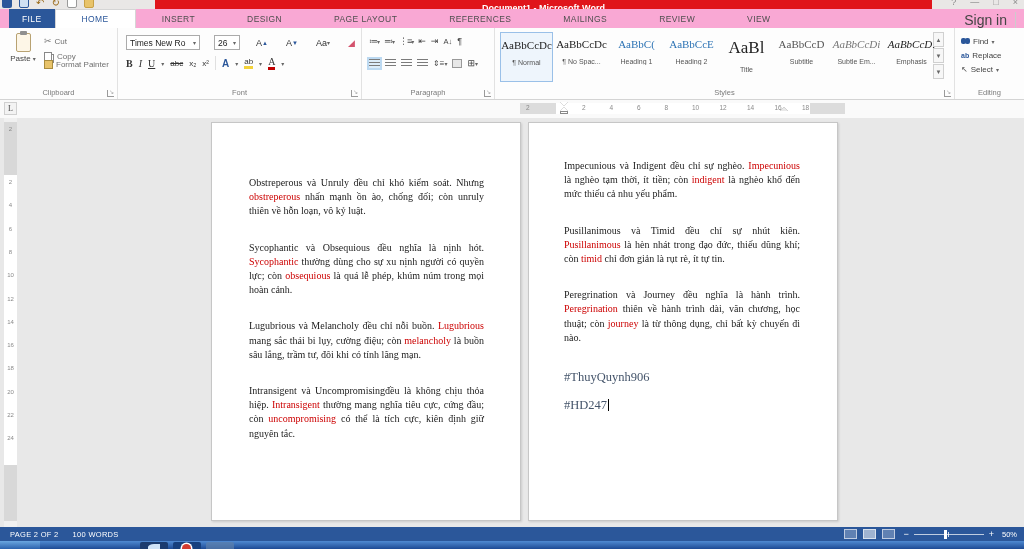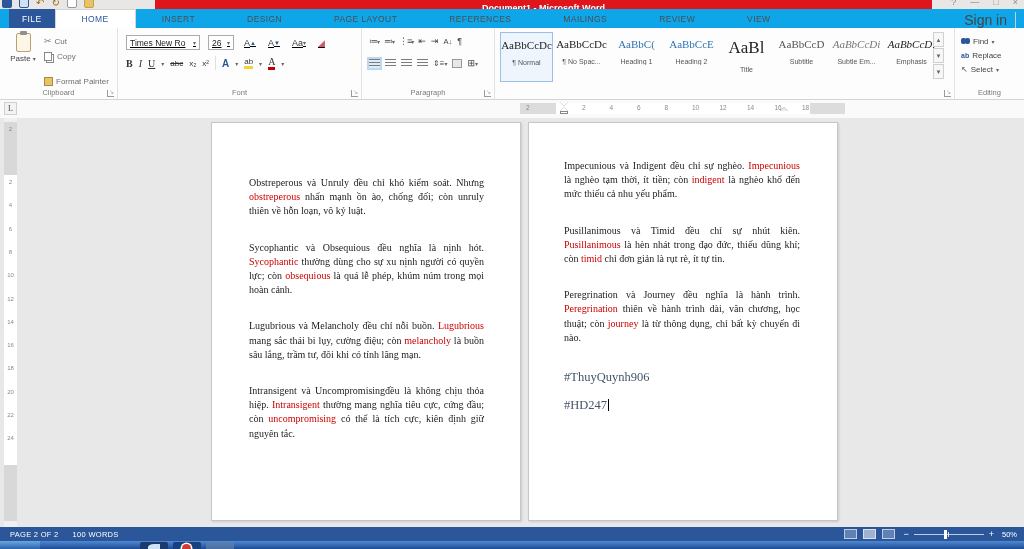--- a/index.html
+++ b/index.html
@@ -14,21 +14,21 @@
   .qi-word { background:#2b579a; }
   .qi-save { background:#cfe0f2; border:1px solid #2b579a; }
   .qi-undo, .qi-redo { background:transparent; color:#9a6a18; font-size:10px; line-height:10px; }
   .qi-box { border:1px solid #9a9a9a; background:#fff; }
   .qi-folder { background:#e8c36a; border:1px solid #c9a146; }
   .redbanner { position:absolute; left:155px; top:0; width:777px; height:9px; background:#e0151b; color:#fff;
     font-size:9px; font-weight:bold; text-align:center; line-height:16px; overflow:hidden; }
   .winctrl { position:absolute; right:6px; top:-3px; display:flex; gap:14px; color:#8a8a8a; font-size:9px; }
 
   
-  .tabrow { position:absolute; left:0; top:9px; width:1024px; height:19px; background:#0ea5e9; display:flex; align-items:stretch; }
+  .tabrow { position:absolute; left:0; top:9px; width:1024px; height:19px; background:#f9a8d4; display:flex; align-items:stretch; }
   .rtab { padding:0 26px; font-size:8.5px; letter-spacing:.4px; color:#4e4e4e; display:flex; align-items:center; cursor:default; }
   .rtab.file { background:#2b579a; color:#fff; padding:0 13px; margin-left:9px; }
   .rtab.active { background:#fff; color:#2b579a; border:1px solid #d5d5d5; border-bottom:none; }
   .signin { position:absolute; right:8px; top:12px; font-size:14px; color:#444; border-right:1px solid #ccc; padding-right:8px; }
 
   
   .ribbon { position:absolute; left:0; top:28px; width:1024px; height:72px; background:#fdfdfd; border-bottom:1px solid #d4d4d4; }
   .rgroup { position:absolute; top:0; height:71px; border-right:1px solid #e2e2e2; }
   .glabel { position:absolute; bottom:2px; left:0; right:0; text-align:center; font-size:7.5px; color:#7b7b7b; }
   .launcher { position:absolute; bottom:2px; right:3px; width:7px; height:7px; border-left:1px solid #9a9a9a; border-bottom:1px solid #9a9a9a; font-size:6px; color:#9a9a9a; line-height:5px; text-align:right; }
@@ -36,21 +36,21 @@
   .g-clip { left:0; width:118px; }
   .paste-btn { position:absolute; left:8px; top:5px; width:30px; height:52px; text-align:center; font-size:8px; color:#444; }
   .paste-ic { margin:0 auto 2px; width:15px; height:19px; background:#fdf6e7; border:1px solid #b8a272; border-radius:2px; position:relative; }
   .paste-ic::before { content:""; position:absolute; left:3px; top:-3px; width:7px; height:4px; background:#8f8f8f; border-radius:1px; }
   .clip-small { position:absolute; left:44px; font-size:8px; color:#6f6f6f; white-space:nowrap; display:flex; align-items:center; gap:3px; }
   .ic-cut::before { content:"\2702"; color:#777; font-size:9px; }
   .ic-copy { width:8px; height:9px; border:1px solid #888; background:#fff; box-shadow:2px 2px 0 -1px #fff, 2px 2px 0 0 #888; margin-right:2px; }
   .ic-fp { width:9px; height:9px; background:#e8c36a; border:1px solid #a98c3e; }
 
   .g-font { left:118px; width:244px; }
-  .fontrow1 { position:absolute; left:8px; top:7px; display:flex; gap:8px;text-decoration:underline; }
+  .fontrow1 { position:absolute; left:8px; top:7px; display:flex; gap:14px; }
   .combo { background:#fff; border:1px solid #ababab; font-size:8.5px; color:#222; height:15px; display:flex; align-items:center; padding:0 3px; gap:4px; }
   .combo .arr { font-size:6px; color:#666; }
   .fname { width:74px; }
   .fsize { width:26px; }
   .fbtn { font-size:9px; color:#333; padding:0 2px; display:flex; align-items:center; }
   .fbtn sup { font-size:6px; color:#2b579a; }
   .fontrow2 { position:absolute; left:8px; top:28px; display:flex; align-items:center; gap:6px; font-size:10px; color:#333; }
   .bold { font-weight:bold; font-family:"Liberation Serif",serif; }
   .ital { font-style:italic; font-family:"Liberation Serif",serif; }
   .unde { text-decoration:underline; font-family:"Liberation Serif",serif; }
@@ -193,21 +193,21 @@
         <span class="mini-arr">▾</span>
       </div>
       <div class="clip-small" style="top:8px;">
         <span class="ic-cut"></span>
         <span>Cut</span>
       </div>
       <div class="clip-small" style="top:24px;">
         <span class="ic-copy"></span>
         <span>Copy</span>
       </div>
-      <div class="clip-small" style="top:49px;align-items:center;">
+      <div class="clip-small" style="top:32px;align-items:center;">
         <span class="ic-fp"></span>
         <span>Format Painter</span>
       </div>
       <div class="glabel">Clipboard</div>
       <div class="launcher">↘</div>
     </div>
 
     <div class="rgroup g-font">
       <div class="fontrow1">
         <div class="combo fname">
@@ -308,20 +308,21 @@
           <div class="style-item">
             <div class="pv emphasis">AaBbCcDi</div>
             <div class="nm">Emphasis</div>
           </div>
         </div>
       <div class="gal-arrows">
         <div>▲</div>
         <div>▼</div>
         <div>▼</div>
       </div>
+      <div class="glabel">Styles</div>
       <div class="launcher">↘</div>
     </div>
 
     <div class="rgroup g-edit">
       <div class="editrows">
         <div class="er">
           <span class="binoc"></span>
           <span>Find</span>
             <span class="mini-arr">▾</span>
         </div>

